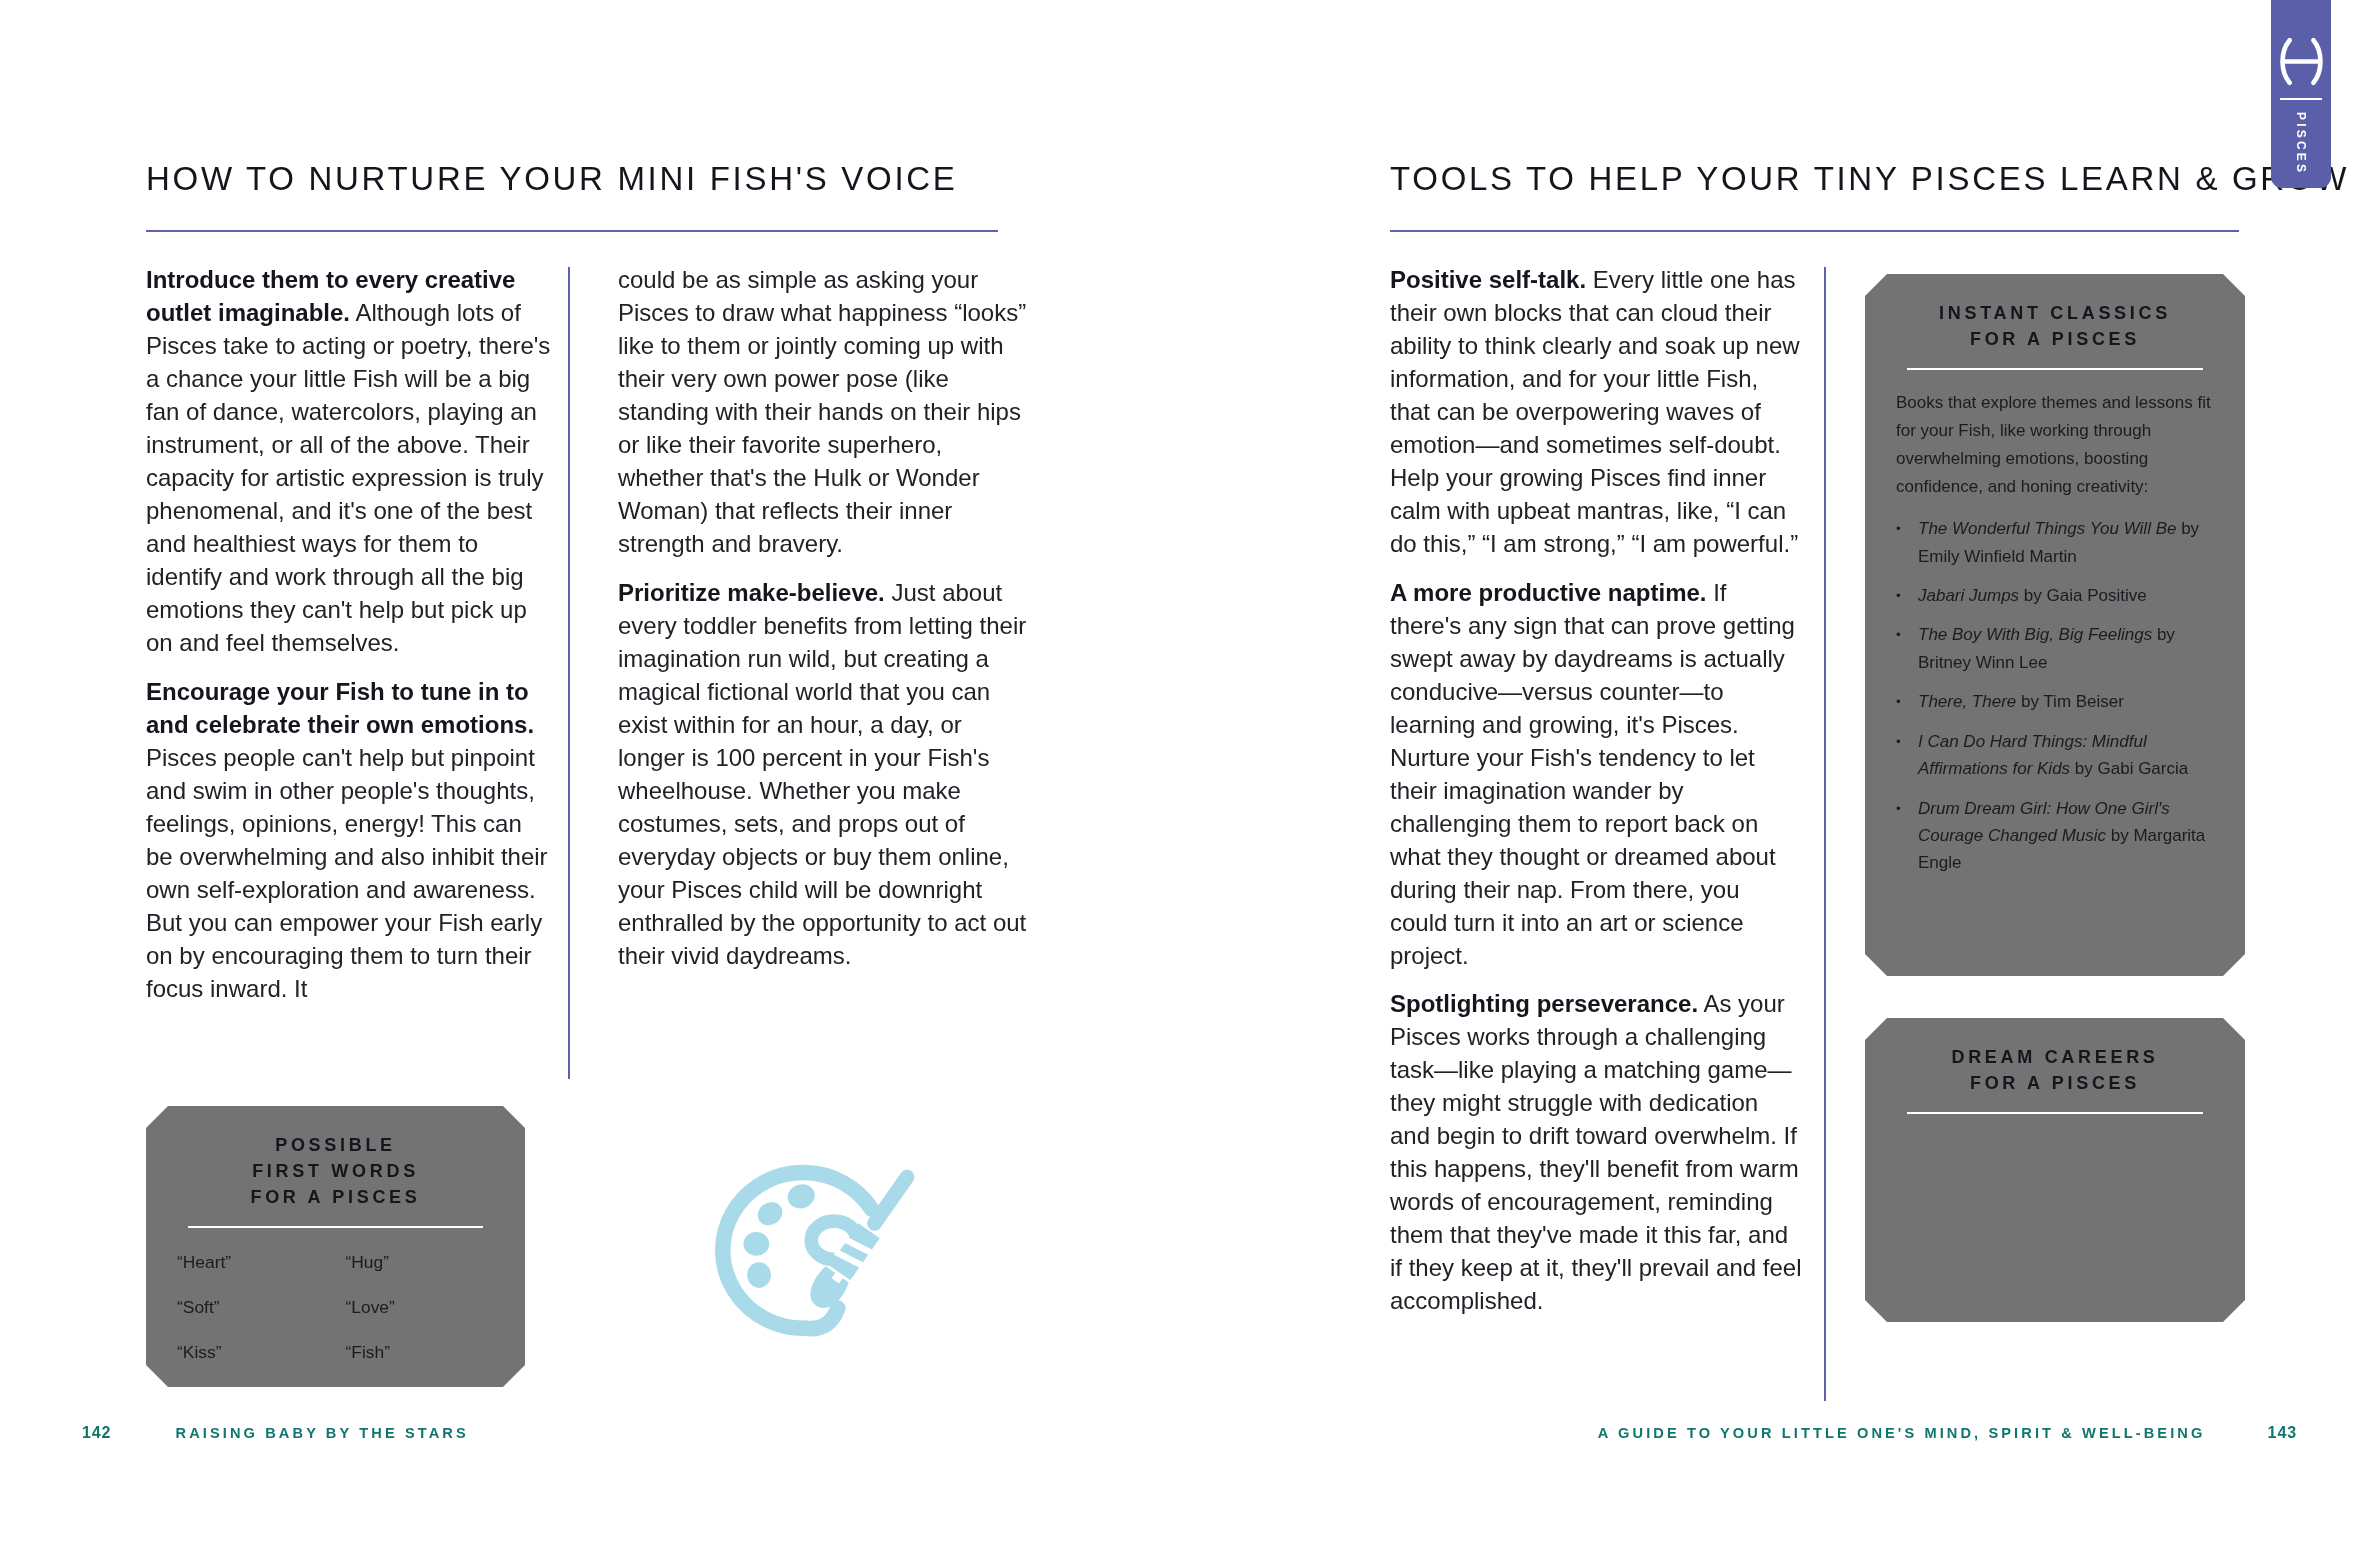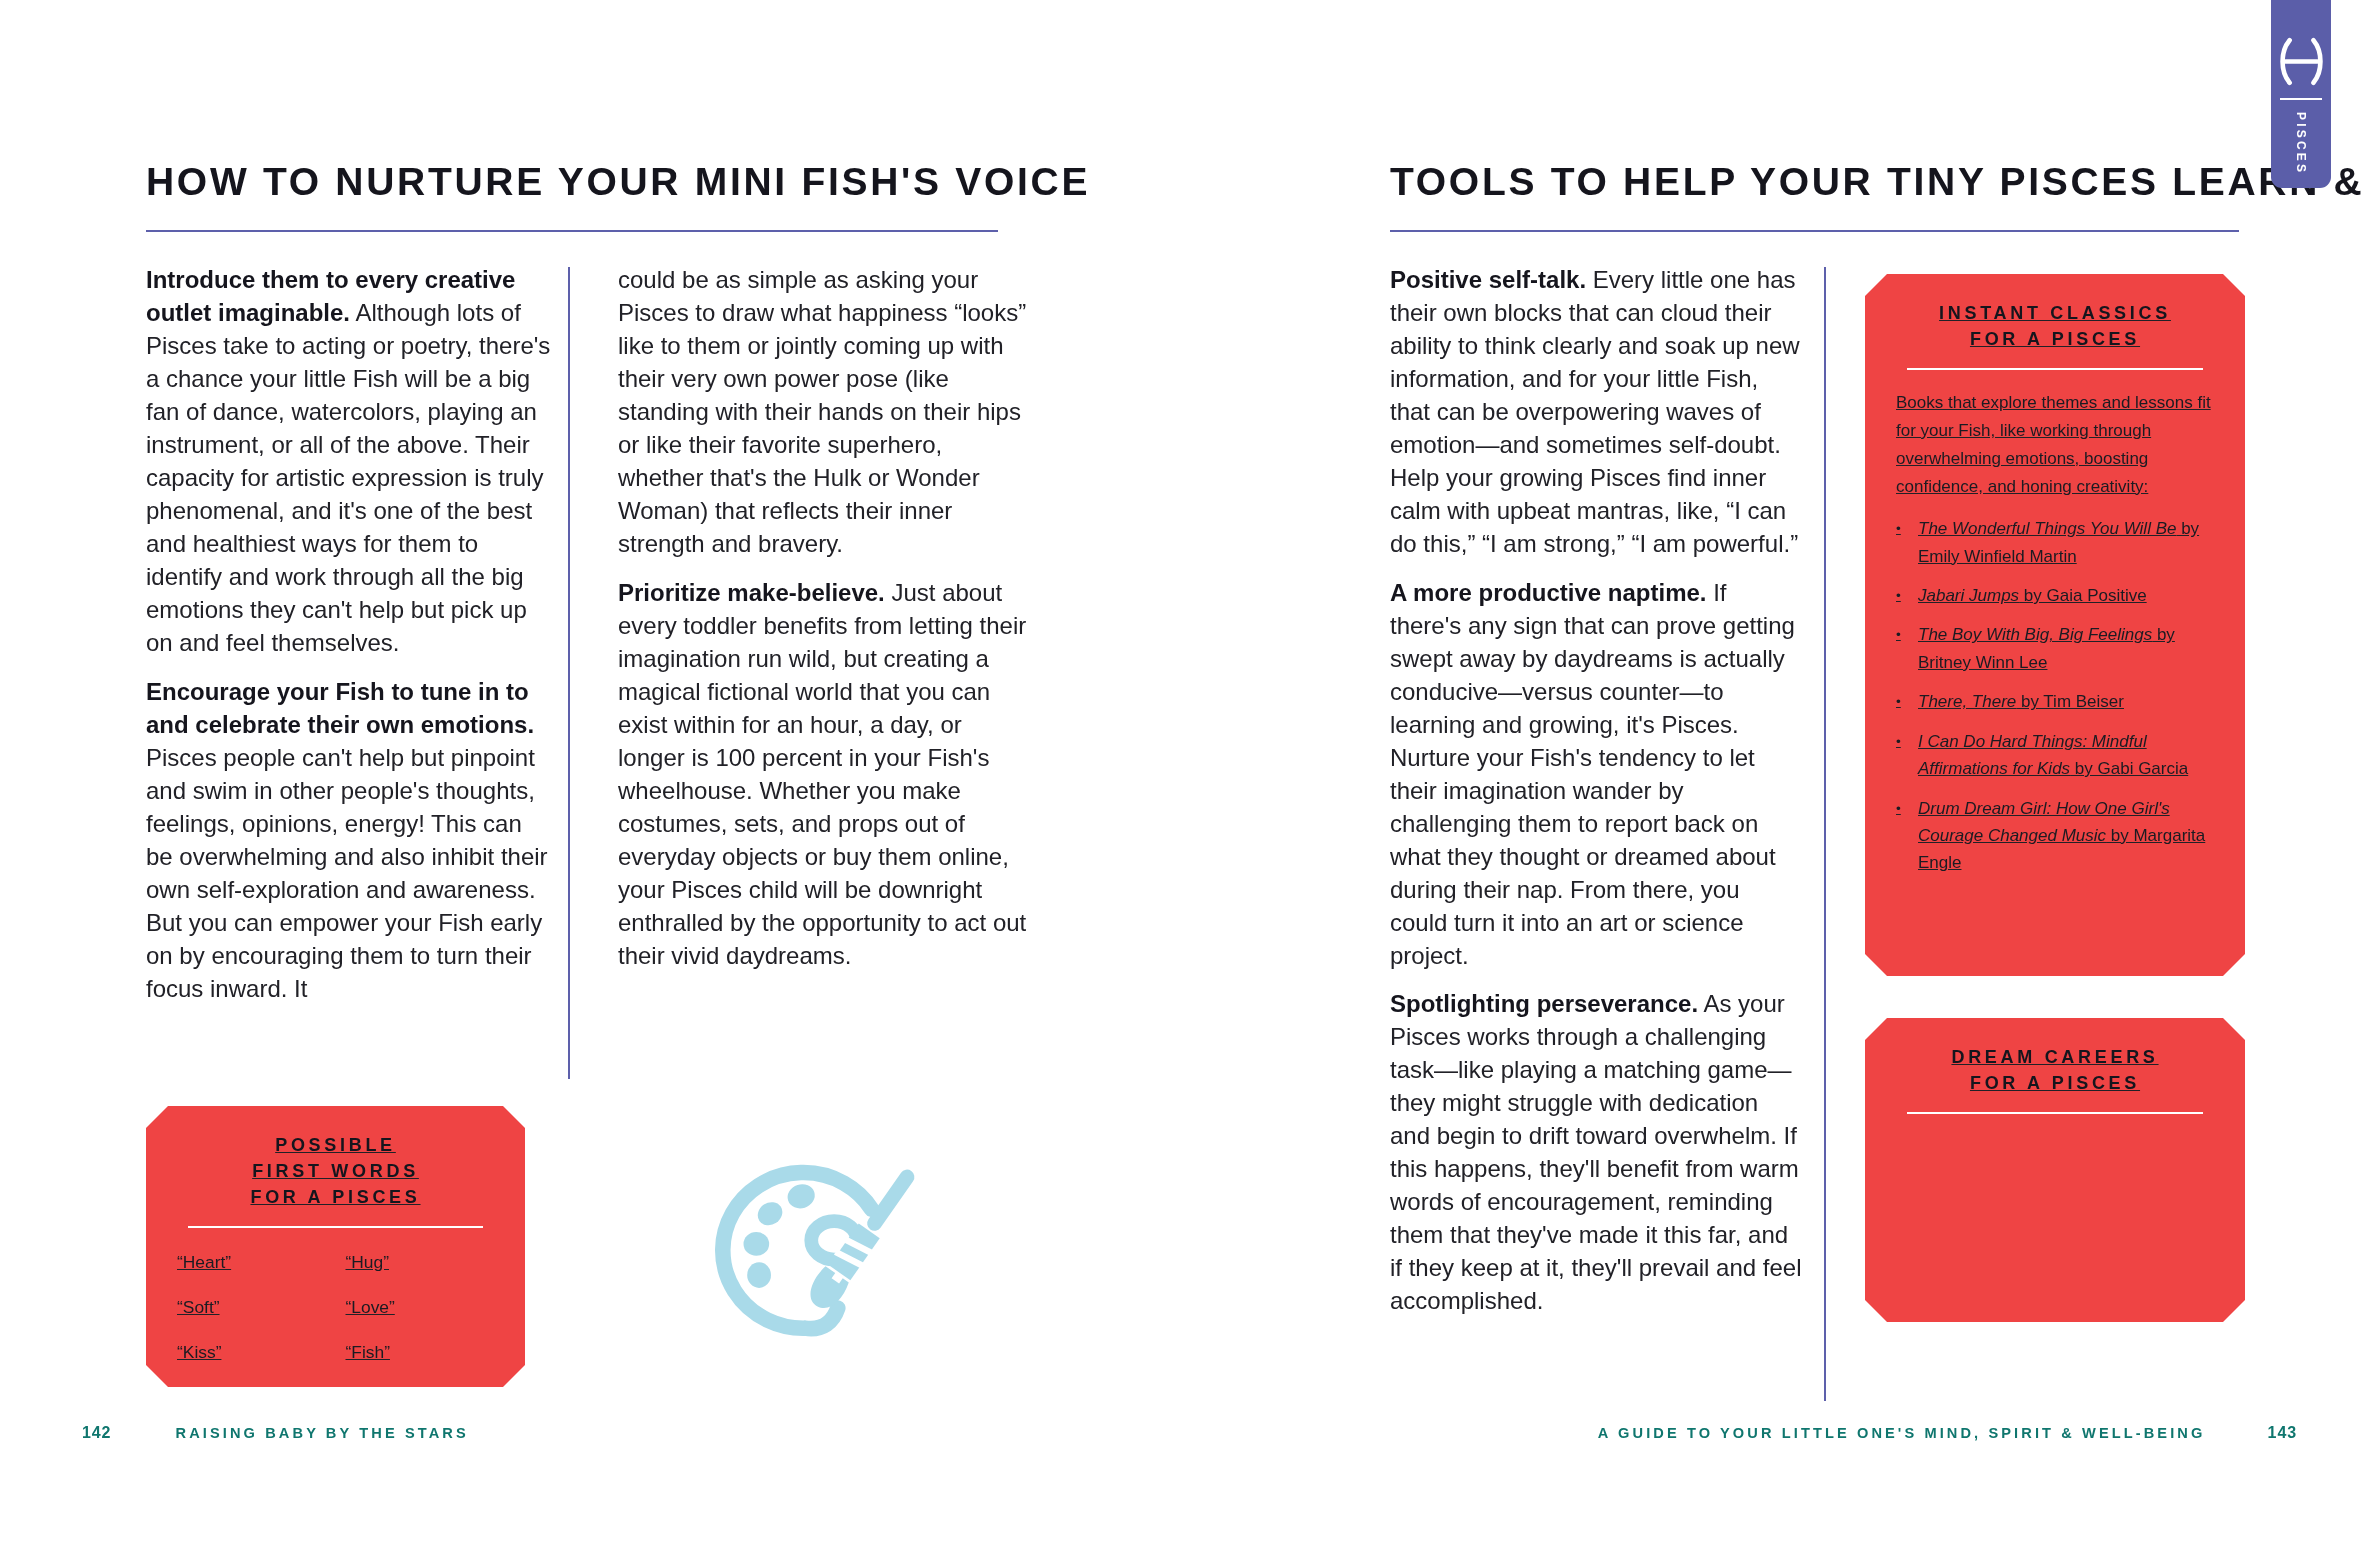--- a/index.html
+++ b/index.html
@@ -1,32 +1,31 @@
 <!DOCTYPE html>
 <html style="font-size:14.6px"><head>
 <meta charset="utf-8">
 <style>
   html,body{margin:0;padding:0;}
   body{
     width:2377px;height:1554px;position:relative;background:#ffffff;
     font-family:"Liberation Sans", sans-serif;color:#212127;overflow:hidden;
   }
   .heading{
-    position:absolute;margin:0;font-size:39px;font-weight:bold;
+    position:absolute;margin:0;font-size:33px;font-weight:normal;
     letter-spacing:2.7px;color:#15151d;white-space:nowrap;
   }
   .rule-h{position:absolute;height:1.8px;background:#5d60ab;}
   .rule-v{position:absolute;width:1.8px;background:#5d60ab;}
   .col{position:absolute;font-size:24px;line-height:33px;color:#212127;}
   .col p{margin:0 0 15.5px 0;}
   .lead{font-weight:bold;color:#15151d;}
   .box{
-    position:absolute;background:#ef4444;
+    position:absolute;background:#737373;
     clip-path:polygon(22px 0,calc(100% - 22px) 0,100% 22px,100% calc(100% - 22px),calc(100% - 22px) 100%,22px 100%,0 calc(100% - 22px),0 22px);
-    text-decoration:underline;
   }
   .box-title{
     text-align:center;font-weight:bold;font-size:18px;letter-spacing:3.7px;
     line-height:25.6px;color:#15151d;padding-top:27.4px;
   }
   .box-title div{white-space:nowrap;}
   .box-rule{height:2.3px;background:#ffffff;width:78%;margin:15.5px auto 0 auto;}
   
   .fw-grid{display:flex;padding:24px 11px 0 31px;}
   .fw-col{width:50%;}

